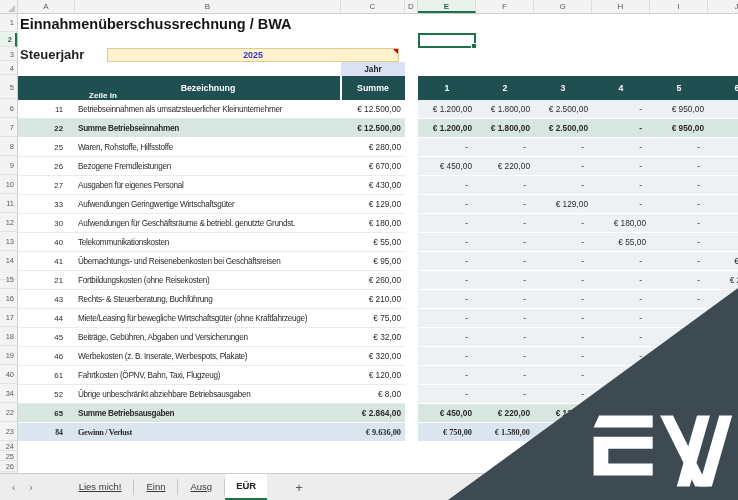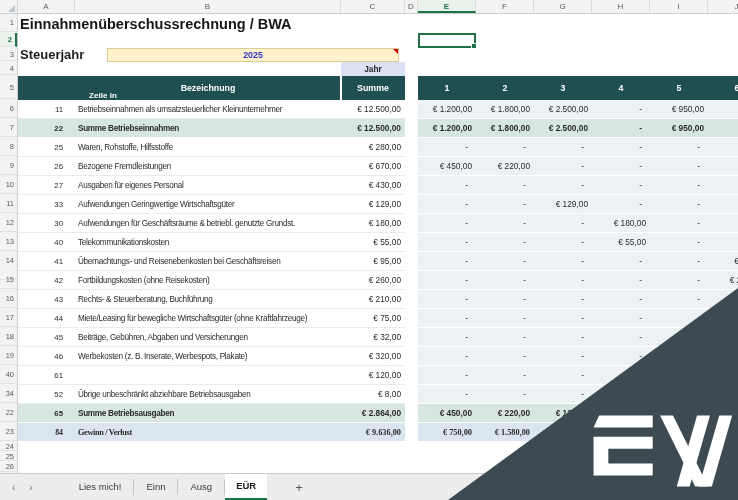--- a/index.html
+++ b/index.html
@@ -63,21 +63,21 @@
   .c-month{text-align:right;}
   .row.subtotal .cell,.row.result .cell{font-weight:bold;}
 
   
   .tabbar{position:absolute;left:0;bottom:0;width:738px;height:27px;background:#ededed;
     border-top:1px solid #cdcdcd;box-sizing:border-box;display:flex;align-items:stretch;z-index:6;}
   .navarrows{display:flex;align-items:center;padding-left:12px;gap:14px;color:#777;font-size:10px;}
   .navarrows span{cursor:default;}
   .tabs{display:flex;align-items:stretch;margin-left:34px;}
   .tab{padding:0 11px;line-height:25px;font-size:9.5px;color:#3a3a3a;position:relative;}
-  .tab.inactive{border-right:1px solid #c6c6c6;margin:5px 0;line-height:16px;padding:0 12px;}
+  .tab.inactive{border-right:1px solid #c6c6c6;margin:5px 0;line-height:16px;padding:0 12px;text-decoration:underline;}
   .tab.active{background:#fff;font-weight:bold;color:#222;border-bottom:2px solid #1e7145;line-height:24px;box-sizing:border-box;}
   .tab-add{margin-left:20px;display:flex;align-items:center;font-size:13px;color:#555;padding:0 8px;}
 
   
   .watermark{position:absolute;left:0;top:0;width:738px;height:500px;z-index:10;
     background:#3d4a52;clip-path:polygon(738px 288px,738px 500px,448px 500px);}
   .wlogo{position:absolute;left:588px;top:410px;width:146px;height:82px;}
 </style>
 </head>
 <body>
@@ -268,21 +268,21 @@
           <div class="cell c-month" style="left: 400px; width: 50px;">-</div>
           <div class="cell c-month" style="left: 458px; width: 50px;">-</div>
           <div class="cell c-month" style="left: 516px; width: 50px;">-</div>
           <div class="cell c-month" style="left: 574px; width: 50px;">-</div>
           <div class="cell c-month" style="left: 632px; width: 50px;">-</div>
           <div class="cell c-month" style="left: 690px; width: 54px;">€ 95,00</div>
         </div>
         <div class="row normal" style="top: 257px;">
           <div class="fill-left"></div>
           <div class="fill-months"></div>
-          <div class="cell c-line">42</div>
+          <div class="cell c-line">21</div>
           <div class="cell c-name">Fortbildungskosten (ohne Reisekosten)</div>
           <div class="cell c-sum">€ 260,00</div>
           <div class="cell c-month" style="left: 400px; width: 50px;">-</div>
           <div class="cell c-month" style="left: 458px; width: 50px;">-</div>
           <div class="cell c-month" style="left: 516px; width: 50px;">-</div>
           <div class="cell c-month" style="left: 574px; width: 50px;">-</div>
           <div class="cell c-month" style="left: 632px; width: 50px;">-</div>
           <div class="cell c-month" style="left: 690px; width: 54px;">€ 260,00</div>
         </div>
         <div class="row normal" style="top: 276px;">
@@ -334,20 +334,21 @@
           <div class="cell c-month" style="left: 458px; width: 50px;">-</div>
           <div class="cell c-month" style="left: 516px; width: 50px;">-</div>
           <div class="cell c-month" style="left: 574px; width: 50px;">-</div>
           <div class="cell c-month" style="left: 632px; width: 50px;">-</div>
           <div class="cell c-month" style="left: 690px; width: 50px;">-</div>
         </div>
         <div class="row normal" style="top: 352px;">
           <div class="fill-left"></div>
           <div class="fill-months"></div>
           <div class="cell c-line">61</div>
+          <div class="cell c-name">Fahrtkosten (ÖPNV, Bahn, Taxi, Flugzeug)</div>
           <div class="cell c-sum">€ 120,00</div>
           <div class="cell c-month" style="left: 400px; width: 50px;">-</div>
           <div class="cell c-month" style="left: 458px; width: 50px;">-</div>
           <div class="cell c-month" style="left: 516px; width: 50px;">-</div>
           <div class="cell c-month" style="left: 574px; width: 50px;">-</div>
           <div class="cell c-month" style="left: 632px; width: 50px;">-</div>
           <div class="cell c-month" style="left: 690px; width: 50px;">-</div>
         </div>
         <div class="row normal" style="top: 371px;">
           <div class="fill-left"></div>

